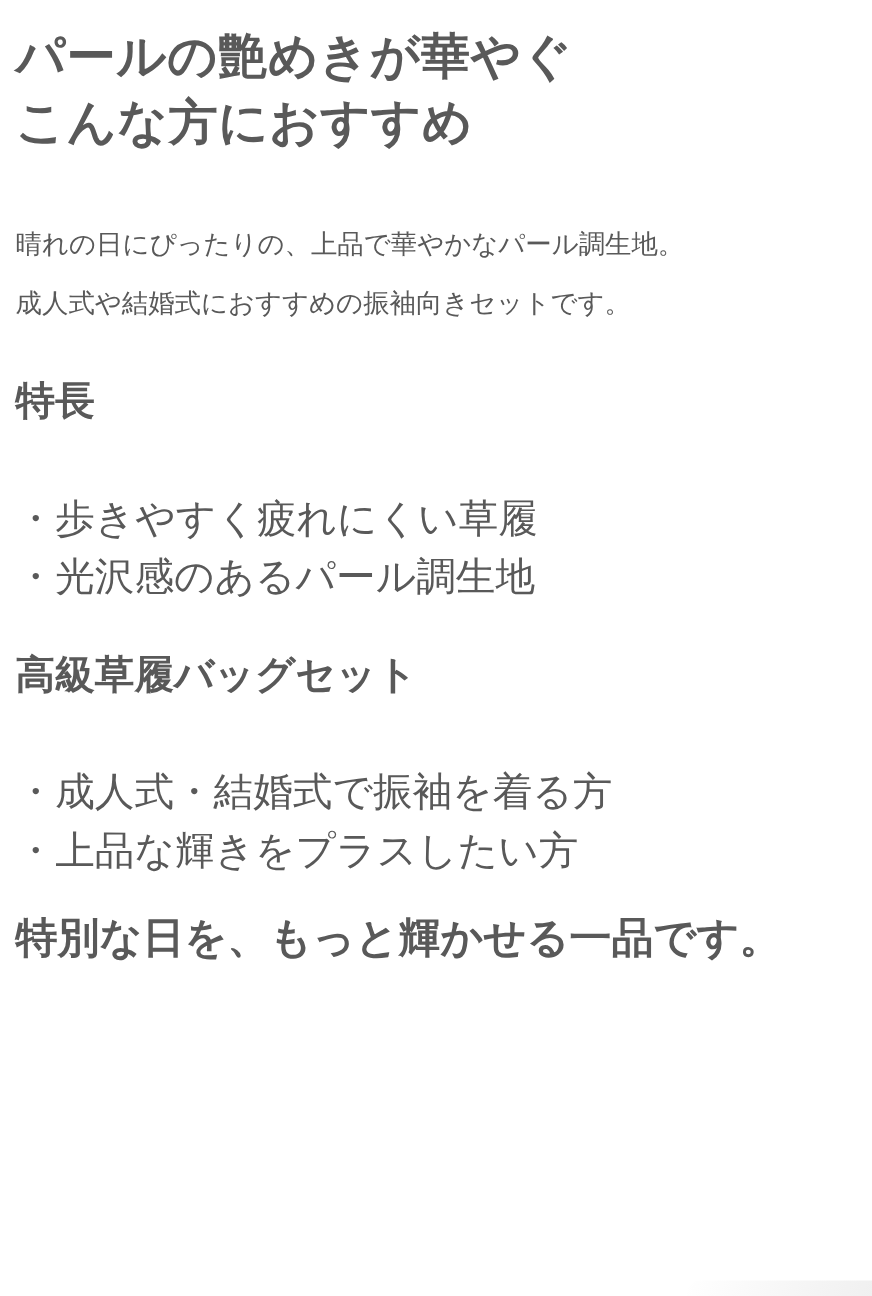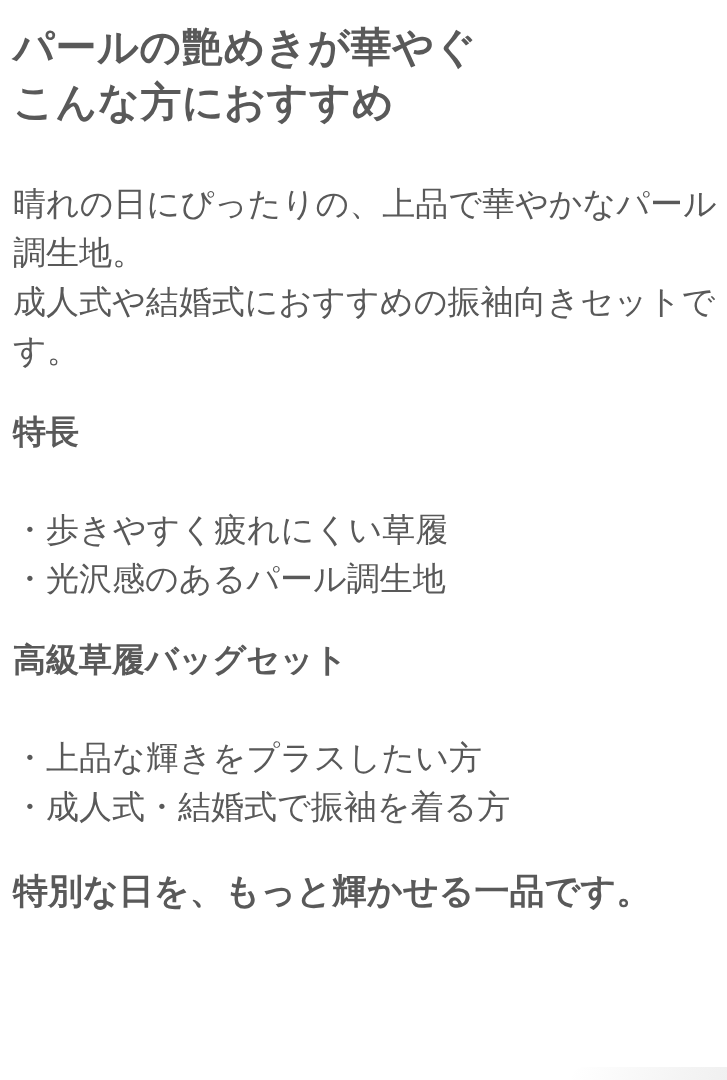--- a/index.html
+++ b/index.html
@@ -22,39 +22,39 @@
   }
   .title {
     margin: 0;
     font-size: 41px;
     line-height: 55px;
     font-weight: 700;
     letter-spacing: 0.5px;
   }
   .intro {
     margin: 49px 0 0 0;
-    font-size: 33px;
+    font-size: 22px;
     line-height: 49px;
     font-weight: 400;
   }
   .section-heading {
     margin: 32px 0 0 0;
     font-size: 33px;
     line-height: 49px;
     font-weight: 700;
   }
   .bullet-list {
     margin: 49px 0 0 0;
     padding: 0;
     list-style: none;
     font-size: 33px;
     line-height: 49px;
   }
   .closing {
-    margin: 35px 0 0 0;
+    margin: 24px 0 0 0;
     font-size: 35px;
     line-height: 49px;
     font-weight: 700;
   }
   .bottom-right-peek {
     position: absolute;
     right: 0;
     bottom: -3px;
     width: 155px;
     height: 16px;
@@ -80,21 +80,21 @@
   <h2 class="section-heading">特長</h2>
 
   <ul class="bullet-list">
     <li>・歩きやすく疲れにくい草履</li>
     <li>・光沢感のあるパール調生地</li>
   </ul>
 
   <h2 class="section-heading">高級草履バッグセット</h2>
 
   <ul class="bullet-list">
+    <li>・成人式・結婚式で振袖を着る方</li>
     <li>・上品な輝きをプラスしたい方</li>
-    <li>・成人式・結婚式で振袖を着る方</li>
   </ul>
 
   <p class="closing">特別な日を、もっと輝かせる一品です。</p>
 
 </div>
 
 <div class="bottom-right-peek"></div>
 
 </body></html>

